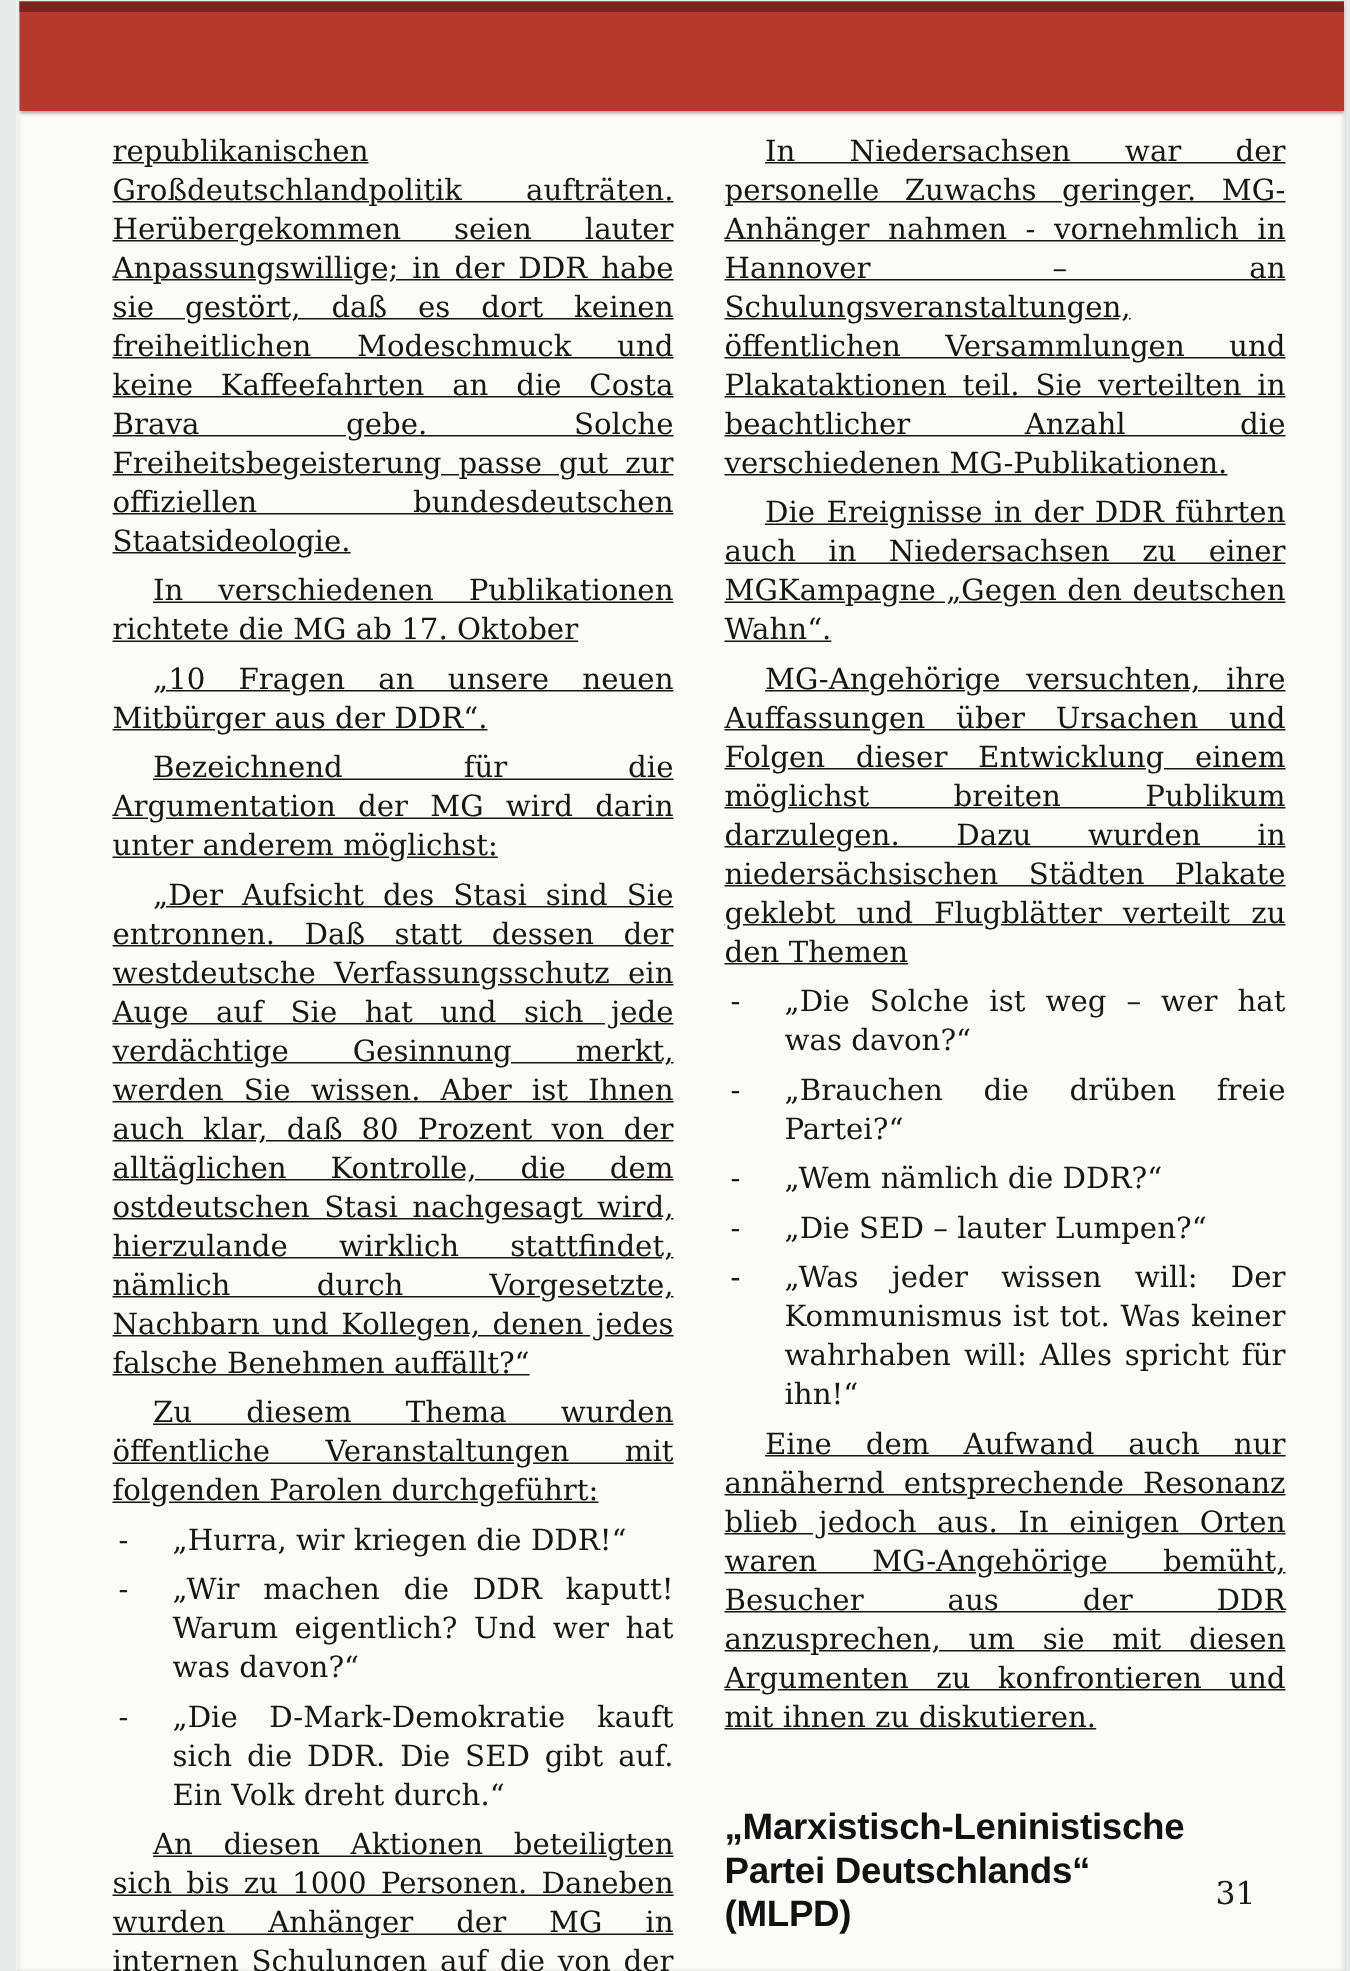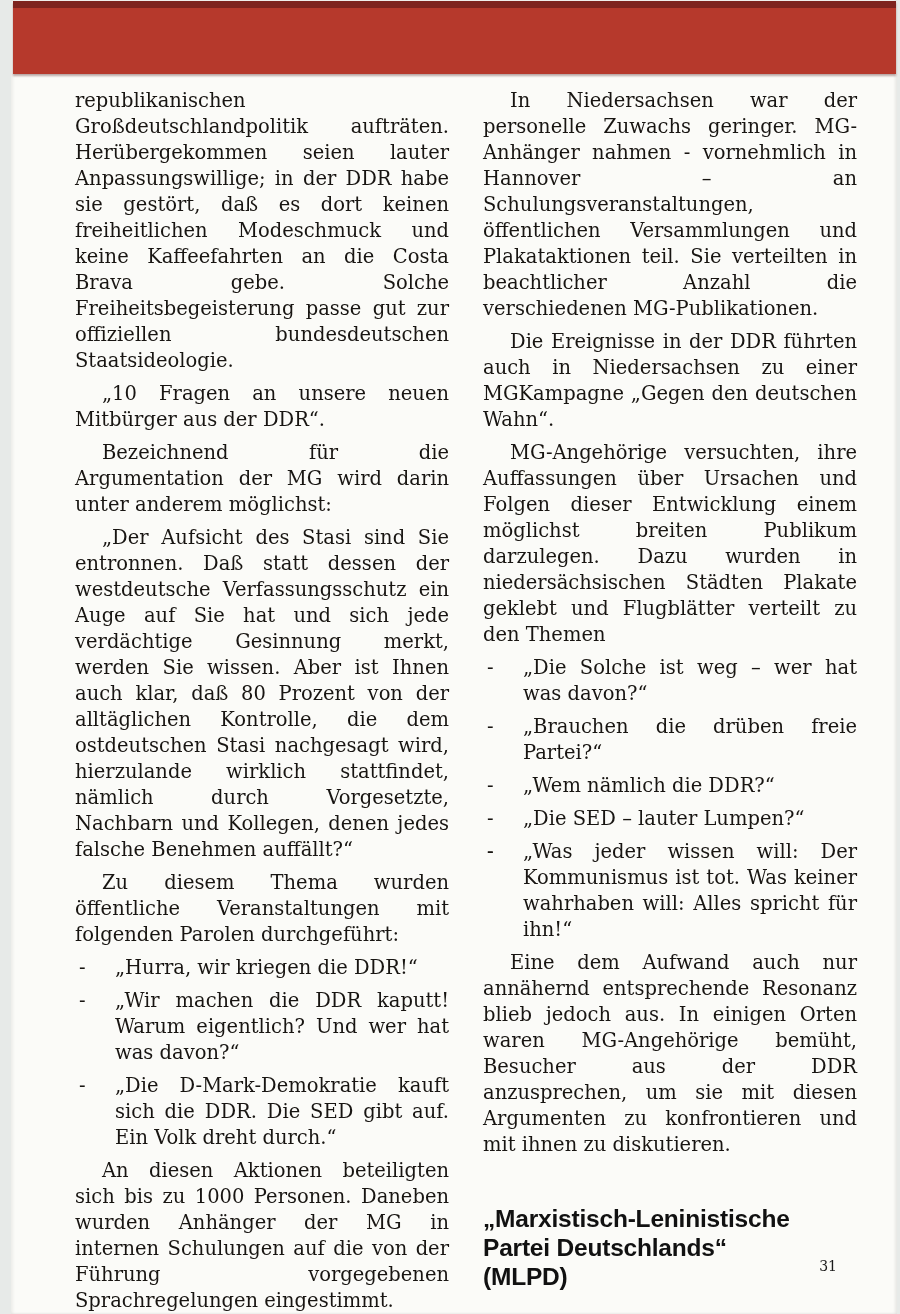--- a/index.html
+++ b/index.html
@@ -20,45 +20,46 @@
     box-shadow:0 2px 2px rgba(60,10,10,0.35);
   }
   .columns {
     position:absolute; top:88px; left:64px; width:782px;
     display:flex; gap:34px;
   }
   .col {
     width:374px; font-size:19.5px; line-height:26px;
     text-align:justify; color:#181512;
   }
-  .para { margin:0 0 7px 0; text-indent:27px; }
+  .para { margin:0 0 7px 0; text-indent:27px;text-decoration:underline; }
   .para.no-indent { text-indent:0; }
   .li { position:relative; padding-left:40px; margin:0 0 7px 0; }
   .li .dash { position:absolute; left:4px; top:0; }
   .heading {
     font-family:"Liberation Sans", sans-serif; font-weight:bold;
     font-size:24.5px; line-height:29px; letter-spacing:-0.2px;
     white-space:pre-line; text-align:left;
     margin:46px 0 16px 0; color:#111;
   }
   .pagenum {
     position:absolute; right:60px; bottom:40px;
-    font-size:14px; color:#1a1a1a;
+    font-size:21px; color:#1a1a1a;
   }
 </style>
 </head>
 <body>
 
 <div class="paper">
   <div class="redbar"></div>
 
   <div class="columns">
 
     <div class="col">
       <p class="para no-indent">republikanischen Großdeutschlandpolitik aufträten. Herübergekommen seien lauter Anpassungswillige; in der DDR habe sie gestört, daß es dort keinen freiheitlichen Modeschmuck und keine Kaffeefahrten an die Costa Brava gebe. Solche Freiheitsbegeisterung passe gut zur offiziellen bundesdeutschen Staatsideologie.</p>
+      <p class="para">In verschiedenen Publikationen richtete die MG ab 17. Oktober</p>
       <p class="para">„10 Fragen an unsere neuen Mitbürger aus der DDR“.</p>
       <p class="para">Bezeichnend für die Argumentation der MG wird darin unter anderem möglichst:</p>
       <p class="para">„Der Aufsicht des Stasi sind Sie entronnen. Daß statt dessen der westdeutsche Verfassungsschutz ein Auge auf Sie hat und sich jede verdächtige Gesinnung merkt, werden Sie wissen. Aber ist Ihnen auch klar, daß 80 Prozent von der alltäglichen Kontrolle, die dem ostdeutschen Stasi nachgesagt wird, hierzulande wirklich stattfindet, nämlich durch Vorgesetzte, Nachbarn und Kollegen, denen jedes falsche Benehmen auffällt?“</p>
       <p class="para">Zu diesem Thema wurden öffentliche Veranstaltungen mit folgenden Parolen durchgeführt:</p>
       <div class="li">
         <span class="dash">-</span>
         <span>„Hurra, wir kriegen die DDR!“</span>
       </div>
       <div class="li">
         <span class="dash">-</span>

